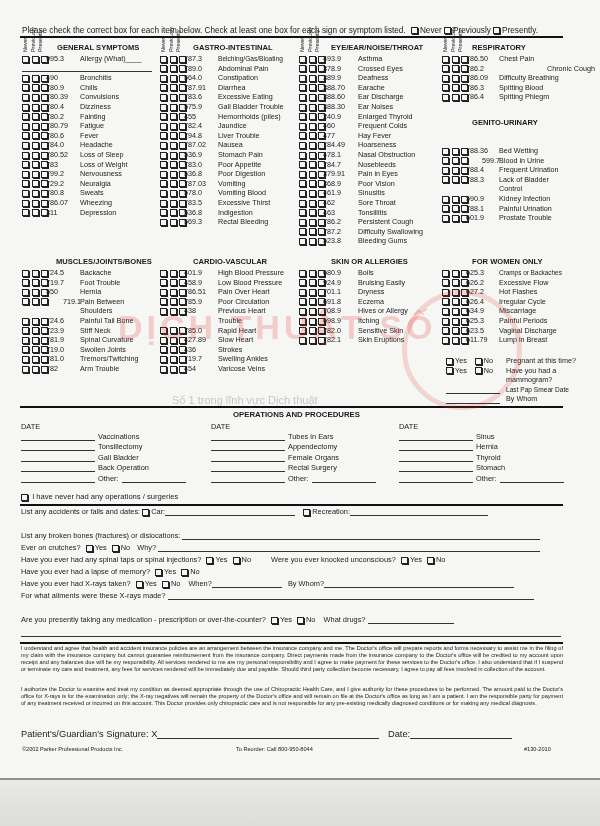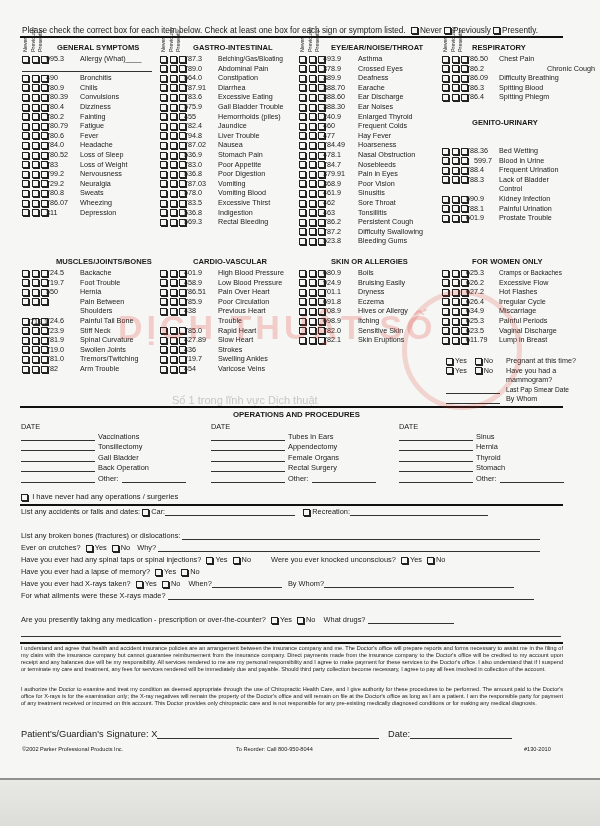--- a/index.html
+++ b/index.html
@@ -370,21 +370,21 @@
       </div>
       <div class="hdr" style="left: 472px; top: 118px;">GENITO-URINARY</div>
       <div class="col" style="left: 442px; top: 146px; width: 140px;">
         <div class="row">
           <span class="boxes"><span class="bx"></span><span class="bx"></span><span class="bx"></span></span>
           <span class="code" style="left: 24px;">788.36</span>
           <span class="name" style="left: 57px;">Bed Wetting</span>
         </div>
         <div class="row">
           <span class="boxes"><span class="bx"></span><span class="bx"></span><span class="bx"></span></span>
-          <span class="code" style="left: 32px;">599.7</span>
+          <span class="code" style="left: 40px;">599.7</span>
           <span class="name" style="left: 57px;">Blood in Urine</span>
         </div>
         <div class="row">
           <span class="boxes"><span class="bx"></span><span class="bx"></span><span class="bx"></span></span>
           <span class="code" style="left: 24px;">788.4</span>
           <span class="name" style="left: 57px;">Frequent Urination</span>
         </div>
         <div class="row">
           <span class="boxes"><span class="bx"></span><span class="bx"></span><span class="bx"></span></span>
           <span class="code" style="left: 24px;">788.3</span>
@@ -422,21 +422,21 @@
           <span class="code" style="left: 24px;">719.7</span>
           <span class="name" style="left: 58px;">Foot Trouble</span>
         </div>
         <div class="row">
           <span class="boxes"><span class="bx"></span><span class="bx"></span><span class="bx"></span></span>
           <span class="code" style="left: 24px;">550</span>
           <span class="name" style="left: 58px;">Hernia</span>
         </div>
         <div class="row">
           <span class="boxes"><span class="bx"></span><span class="bx"></span><span class="bx"></span></span>
-          <span class="code" style="left: 8px; margin-top: 20px;">719.1</span>
+          <span class="code" style="left: 41px;">719.1</span>
           <span class="name" style="left: 58px;">Pain Between</span>
         </div>
         <div class="row">
           <span class="code" style="left: 24px;"></span>
           <span class="name" style="left: 58px;">Shoulders</span>
         </div>
         <div class="row">
           <span class="boxes"><span class="bx"></span><span class="bx"></span><span class="bx"></span></span>
           <span class="code" style="left: 24px;">724.6</span>
           <span class="name" style="left: 58px;">Painful Tail Bone</span>

